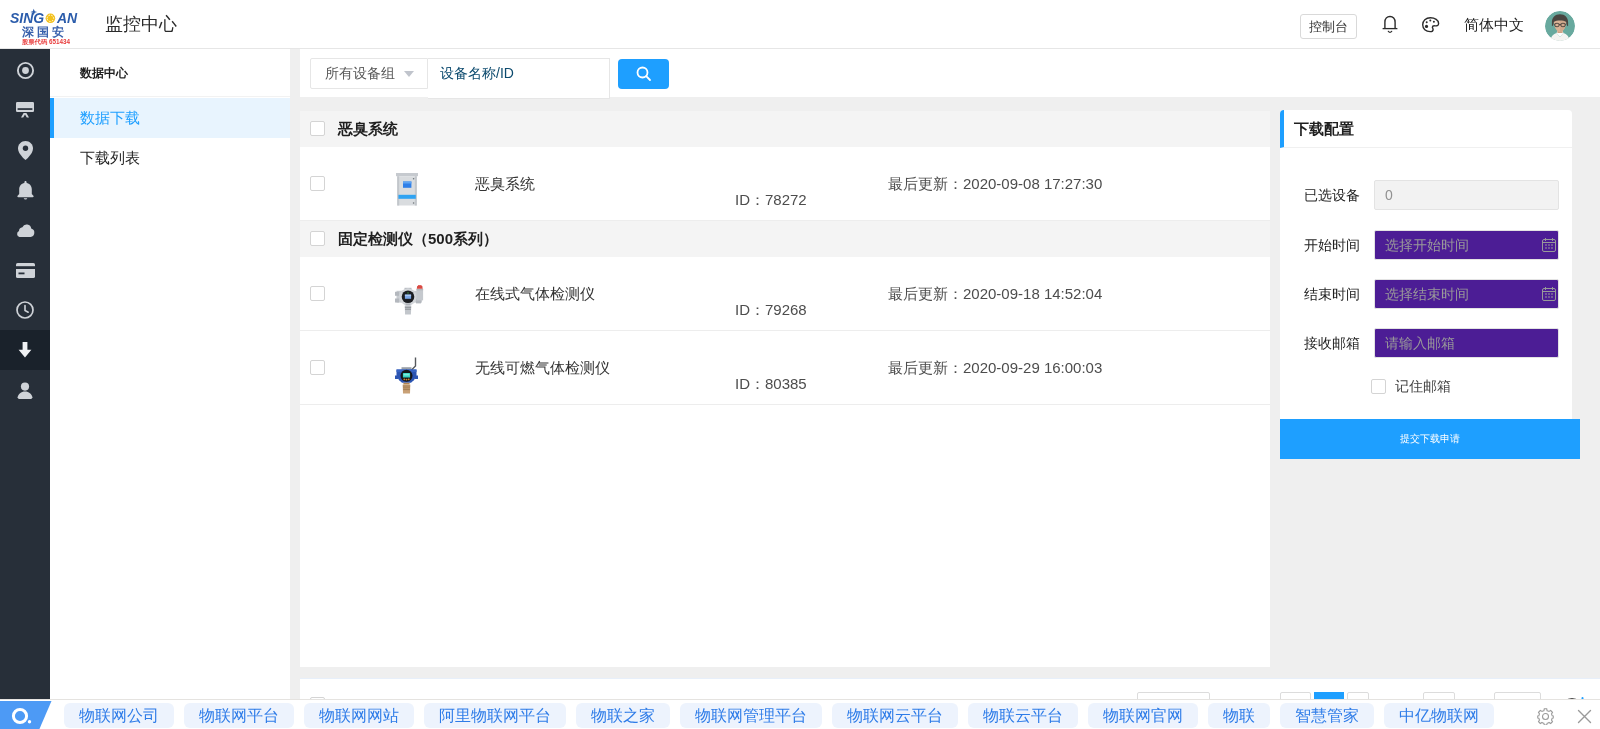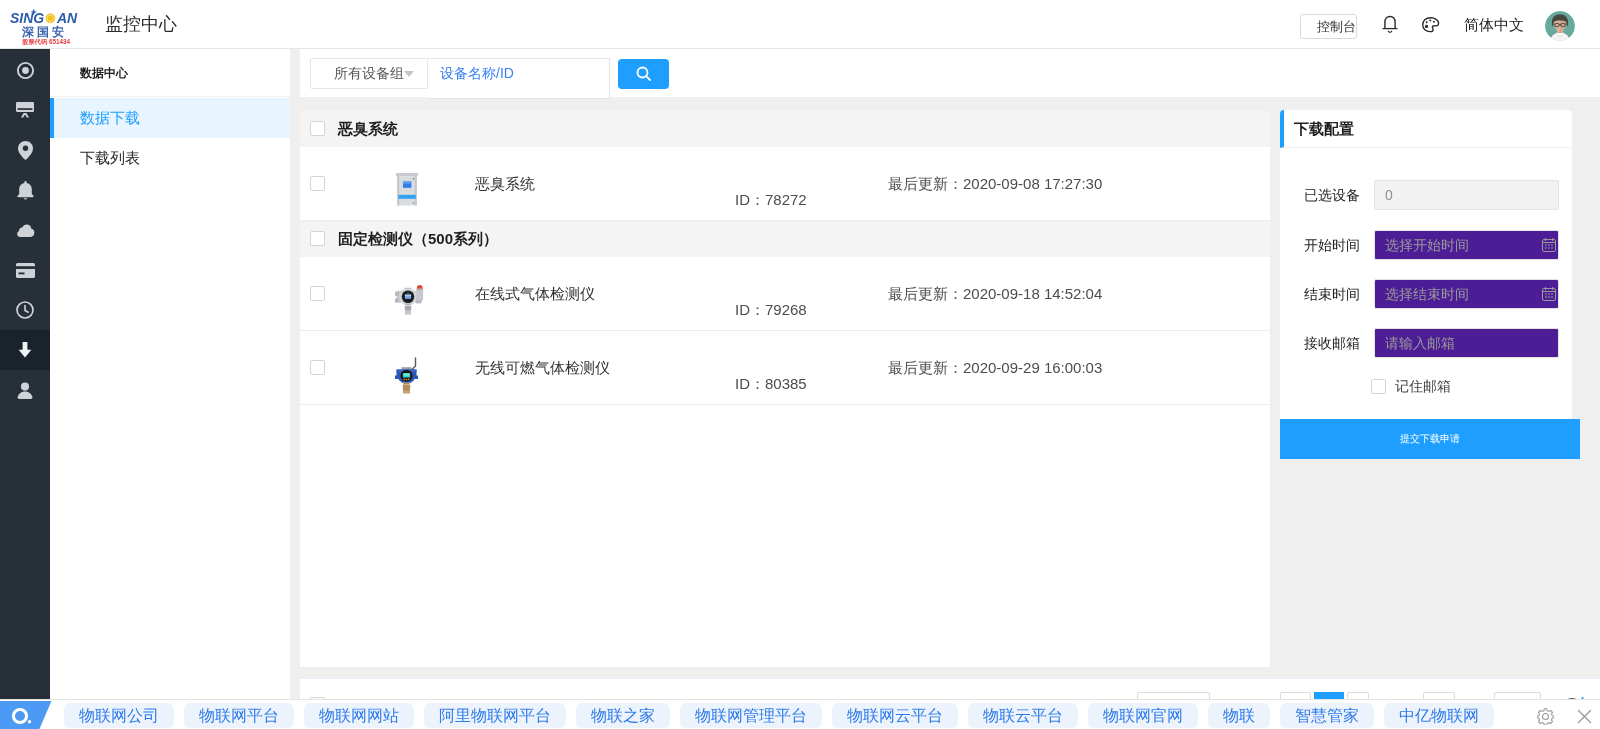--- a/index.html
+++ b/index.html
@@ -7,21 +7,21 @@
   font-family:"Liberation Sans", sans-serif; }
 
 
 #header { position:absolute; left:0; top:0; width:1600px; height:49px;
   background:#fff; border-bottom:1px solid #e6e6e6; z-index:5; }
 #logo { position:absolute; left:8px; top:4px; }
 #htitle { position:absolute; left:105px; top:0; line-height:49px;
   font-size:18px; color:#2b2b2b; }
 #consoleBtn { position:absolute; left:1300px; top:14px; width:57px; height:25px;
   border:1px solid #d9d9d9; border-radius:3px; font-size:13px; color:#333;
-  text-align:right; line-height:23px; }
+  text-align:center; line-height:23px; }
 #bellIc { position:absolute; left:1382px; top:15px; }
 #palIc  { position:absolute; left:1422px; top:17px; }
 #lang { position:absolute; left:1464px; top:0; line-height:49px; font-size:15px; color:#1f1f1f; }
 #avatar { position:absolute; left:1545px; top:11px; width:30px; height:30px;
   border-radius:50%; overflow:hidden; }
 
 
 #dside { position:absolute; left:0; top:49px; width:50px; height:651px;
   background:#272f39; z-index:4; }
 #dside .it { width:50px; height:40px; display:flex; align-items:center;
@@ -36,25 +36,25 @@
 #sside .m { height:40px; line-height:40px; padding-left:30px; font-size:15px;
   color:#1f1f1f; }
 #sside .m.on { background:#e8f4fe; color:#1e9fff; border-left:4px solid #1e9fff;
   padding-left:26px; }
 
 
 #sbar { position:absolute; left:300px; top:49px; width:1300px; height:48px;
   background:#fff; }
 #selbox { position:absolute; left:10px; top:9px; width:118px; height:31px;
   border:1px solid #e6e6e6; border-radius:2px 0 0 2px; font-size:14px; color:#595959;
-  line-height:29px; padding-left:23px; background:#fff; }
+  line-height:29px; padding-left:14px; background:#fff; }
 #selbox .caret { position:absolute; right:13px; top:12px; width:0; height:0;
   border:5px solid transparent; border-top:6px solid #c0c4cc; }
 #inpbox { position:absolute; left:128px; top:9px; width:182px; height:41px;
-  border:1px solid #e6e6e6; border-left:none; font-size:14px; color:#3b82f6;
+  border:1px solid #e6e6e6; border-left:none; font-size:14px; color:#0c4a6e;
   line-height:29px; padding-left:12px; background:#fff; }
 #sbtn { position:absolute; left:318px; top:10px; width:51px; height:30px;
   background:#1e9fff; border-radius:4px; display:flex; align-items:center;
   justify-content:center; }
 
 
 #lpanel { position:absolute; left:300px; top:111px; width:970px; height:556px;
   background:#fff; }
 .grow { height:36px; background:#f4f4f4; position:relative; }
 .grow .cb { position:absolute; left:10px; top:10px; }

